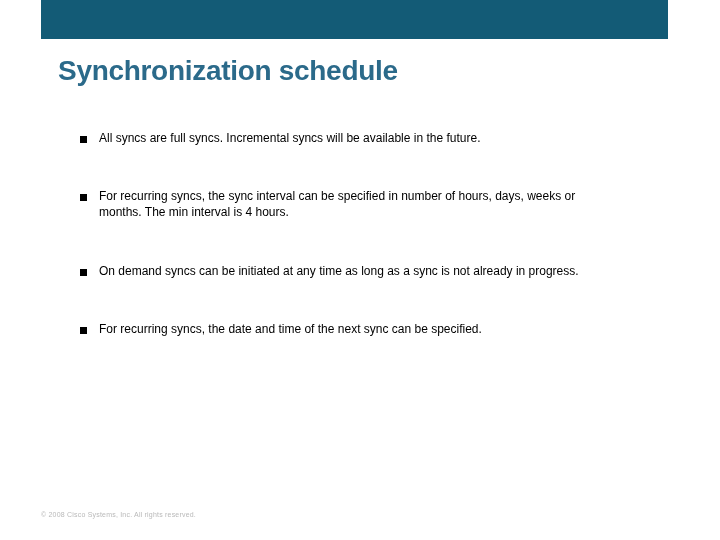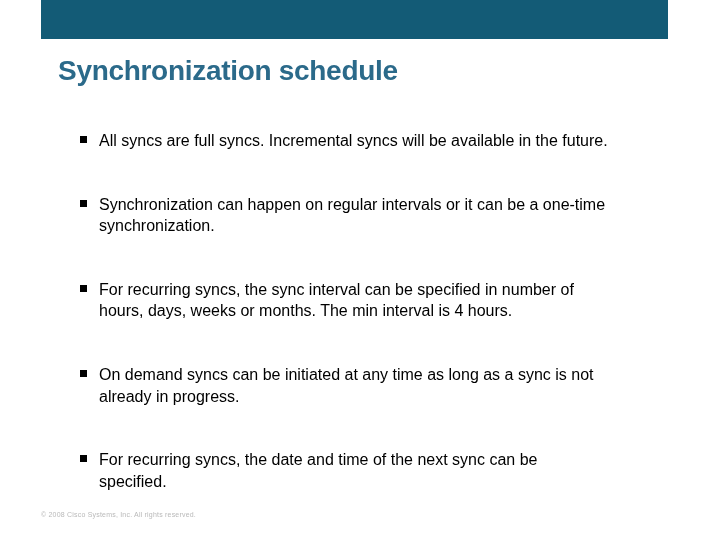--- a/index.html
+++ b/index.html
@@ -30,21 +30,21 @@
   .content {
     position: absolute;
     top: 130px;
     left: 80px;
     right: 60px;
   }
   .bullet {
     display: flex;
     align-items: flex-start;
     margin-bottom: 42px;
-    font-size: 16px;
+    font-size: 12px;
     color: #000;
     line-height: 1.35;
   }
   .bullet .marker {
     width: 7px;
     height: 7px;
     background: #000;
     margin-top: 6px;
     margin-right: 12px;
     flex-shrink: 0;
@@ -65,24 +65,20 @@
 <div class="slide">
   <div class="top-bar"></div>
   <div class="title">Synchronization schedule</div>
   <div class="content">
     <div class="bullet">
       <div class="marker"></div>
       <div class="text">All syncs are full syncs. Incremental syncs will be available in the future.</div>
     </div>
     <div class="bullet">
       <div class="marker"></div>
-      <div class="text">Synchronization can happen on regular intervals or it can be a one-time synchronization.</div>
-    </div>
-    <div class="bullet">
-      <div class="marker"></div>
       <div class="text">For recurring syncs, the sync interval can be specified in number of hours, days, weeks or months. The min interval is 4 hours.</div>
     </div>
     <div class="bullet">
       <div class="marker"></div>
       <div class="text">On demand syncs can be initiated at any time as long as a sync is not already in progress.</div>
     </div>
     <div class="bullet">
       <div class="marker"></div>
       <div class="text">For recurring syncs, the date and time of the next sync can be specified.</div>
     </div>

